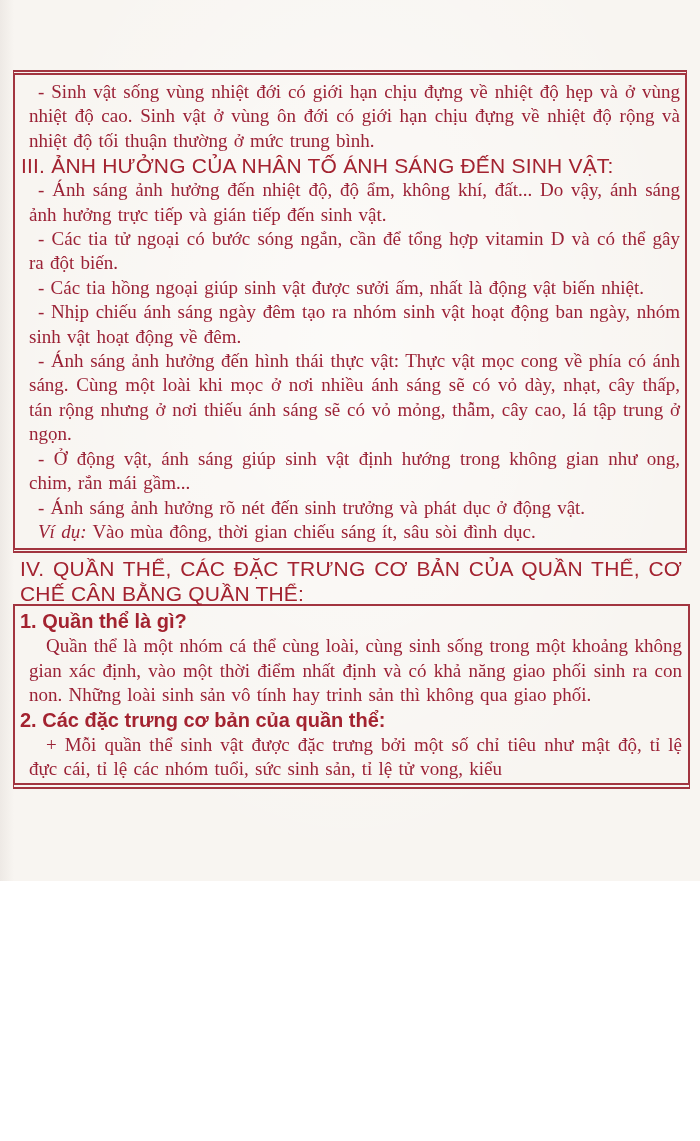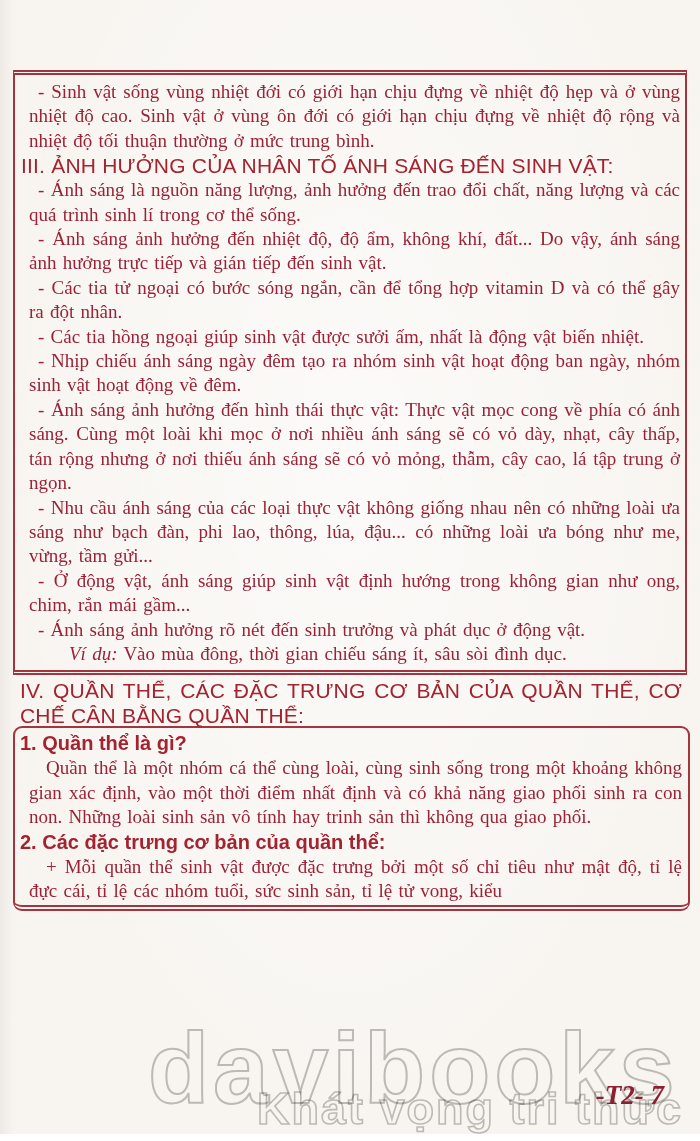--- a/index.html
+++ b/index.html
@@ -1,18 +1,18 @@
 <!DOCTYPE html>
 <html lang="vi"><head>
 <meta charset="utf-8">
 <style>
   html,body{margin:0;padding:0;}
   .page{
     position:relative;
-    width:700px;height:1134px;
+    width:700px;height:881px;
     background:#f8f5f1;
     background-image:
       radial-gradient(ellipse at 50% 40%, rgba(255,255,255,.55), rgba(0,0,0,0) 70%),
       linear-gradient(90deg, rgba(190,180,175,.18) 0, rgba(0,0,0,0) 14px);
     overflow:hidden;
     font-family:"Liberation Serif","DejaVu Serif",serif;
     color:#9b2236;
     box-sizing:border-box;
   }
   .box{
@@ -25,21 +25,20 @@
     border-top:5px double #a23540;
     border-bottom:5px double #a23540;
     padding:5px 5px 4px 14px;
   }
   .box2{
     margin:-6px 10px 0 13px;
     border-bottom:6px double #a23540;
     padding:3px 6px 2px 14px;
     position:relative;
     z-index:2;
-    border-radius:9px;
   }
   p.body{
     margin:0;
     font-size:19px;
     line-height:24.4px;
     text-align:justify;
     text-indent:9px;
     word-spacing:1.5px;
   }
   .box2 p.body{text-indent:17px;}
@@ -60,21 +59,21 @@
     z-index:3;
   }
   .h-sub{
     margin:0 0 0 -9px;
     font-family:"Liberation Sans","DejaVu Sans",sans-serif;
     font-weight:bold;
     color:#a32330;
     font-size:20px;
     line-height:25px;
   }
-  .vi-du{font-style:italic;margin-left:31px;}
+  .vi-du{font-style:italic;}
   .watermark-brand{
     position:absolute;
     left:148px;top:1018px;
     font-family:"Liberation Sans","DejaVu Sans",sans-serif;
     font-weight:bold;
     font-size:100px;
     line-height:1;
     letter-spacing:4px;
     color:transparent;
     -webkit-text-stroke:2px #c3c1be;
@@ -113,27 +112,25 @@
 </head>
 <body>
 
 <div class="page">
 
   <div class="box box1">
     <p class="body">- Sinh vật sống vùng nhiệt đới có giới hạn chịu đựng về nhiệt độ hẹp và ở vùng nhiệt độ cao. Sinh vật ở vùng ôn đới có giới hạn chịu đựng về nhiệt độ rộng và nhiệt độ tối thuận thường ở mức trung bình.</p>
 
     <h2 class="h-main h3">III. ẢNH HƯỞNG CỦA NHÂN TỐ ÁNH SÁNG ĐẾN SINH VẬT:</h2>
 
-    <p class="body">- Ánh sáng là nguồn năng lượng, ảnh hưởng đến trao đổi chất, năng lượng và các quá trình sinh lí trong cơ thể sống.</p>
     <p class="body">- Ánh sáng ảnh hưởng đến nhiệt độ, độ ẩm, không khí, đất... Do vậy, ánh sáng ảnh hưởng trực tiếp và gián tiếp đến sinh vật.</p>
-    <p class="body">- Các tia tử ngoại có bước sóng ngắn, cần để tổng hợp vitamin D và có thể gây ra đột nhân.</p>
+    <p class="body">- Các tia tử ngoại có bước sóng ngắn, cần để tổng hợp vitamin D và có thể gây ra đột biến.</p>
     <p class="body">- Các tia hồng ngoại giúp sinh vật được sưởi ấm, nhất là động vật biến nhiệt.</p>
     <p class="body">- Nhịp chiếu ánh sáng ngày đêm tạo ra nhóm sinh vật hoạt động ban ngày, nhóm sinh vật hoạt động về đêm.</p>
     <p class="body">- Ánh sáng ảnh hưởng đến hình thái thực vật: Thực vật mọc cong về phía có ánh sáng. Cùng một loài khi mọc ở nơi nhiều ánh sáng sẽ có vỏ dày, nhạt, cây thấp, tán rộng nhưng ở nơi thiếu ánh sáng sẽ có vỏ mỏng, thẫm, cây cao, lá tập trung ở ngọn.</p>
-    <p class="body">- Nhu cầu ánh sáng của các loại thực vật không giống nhau nên có những loài ưa sáng như bạch đàn, phi lao, thông, lúa, đậu... có những loài ưa bóng như me, vừng, tầm gửi...</p>
     <p class="body">- Ở động vật, ánh sáng giúp sinh vật định hướng trong không gian như ong, chim, rắn mái gầm...</p>
     <p class="body">- Ánh sáng ảnh hưởng rõ nét đến sinh trưởng và phát dục ở động vật.</p>
 
     <p class="body"><span class="vi-du">Ví dụ:</span><span> Vào mùa đông, thời gian chiếu sáng ít, sâu sòi đình dục.</span></p>
   </div>
 
   <h2 class="h-main h4">IV. QUẦN THỂ, CÁC ĐẶC TRƯNG CƠ BẢN CỦA QUẦN THỂ, CƠ CHẾ CÂN BẰNG QUẦN THỂ:</h2>
 
   <div class="box box2">
     <h3 class="h-sub">1. Quần thể là gì?</h3>

